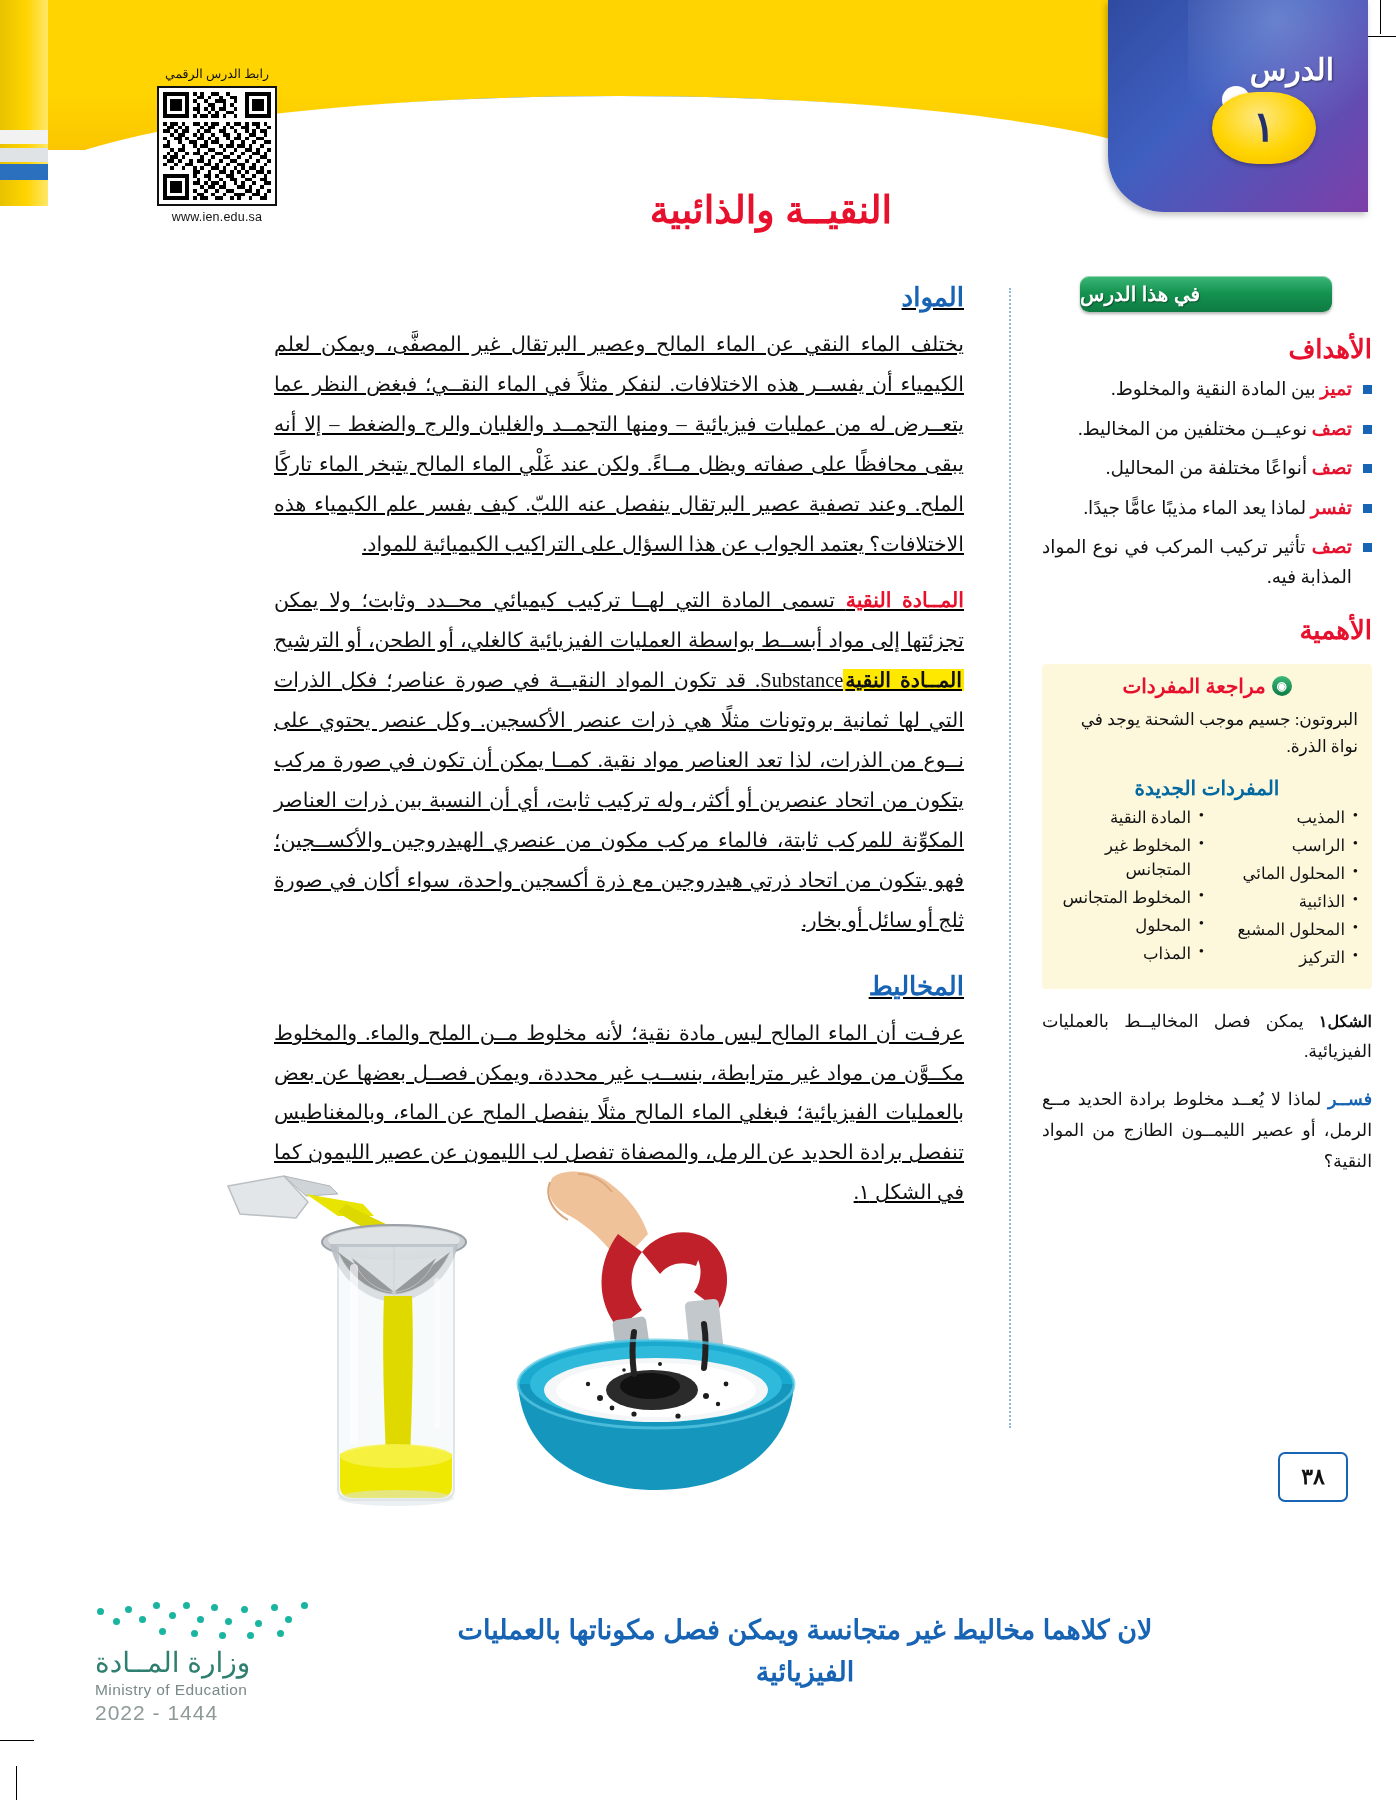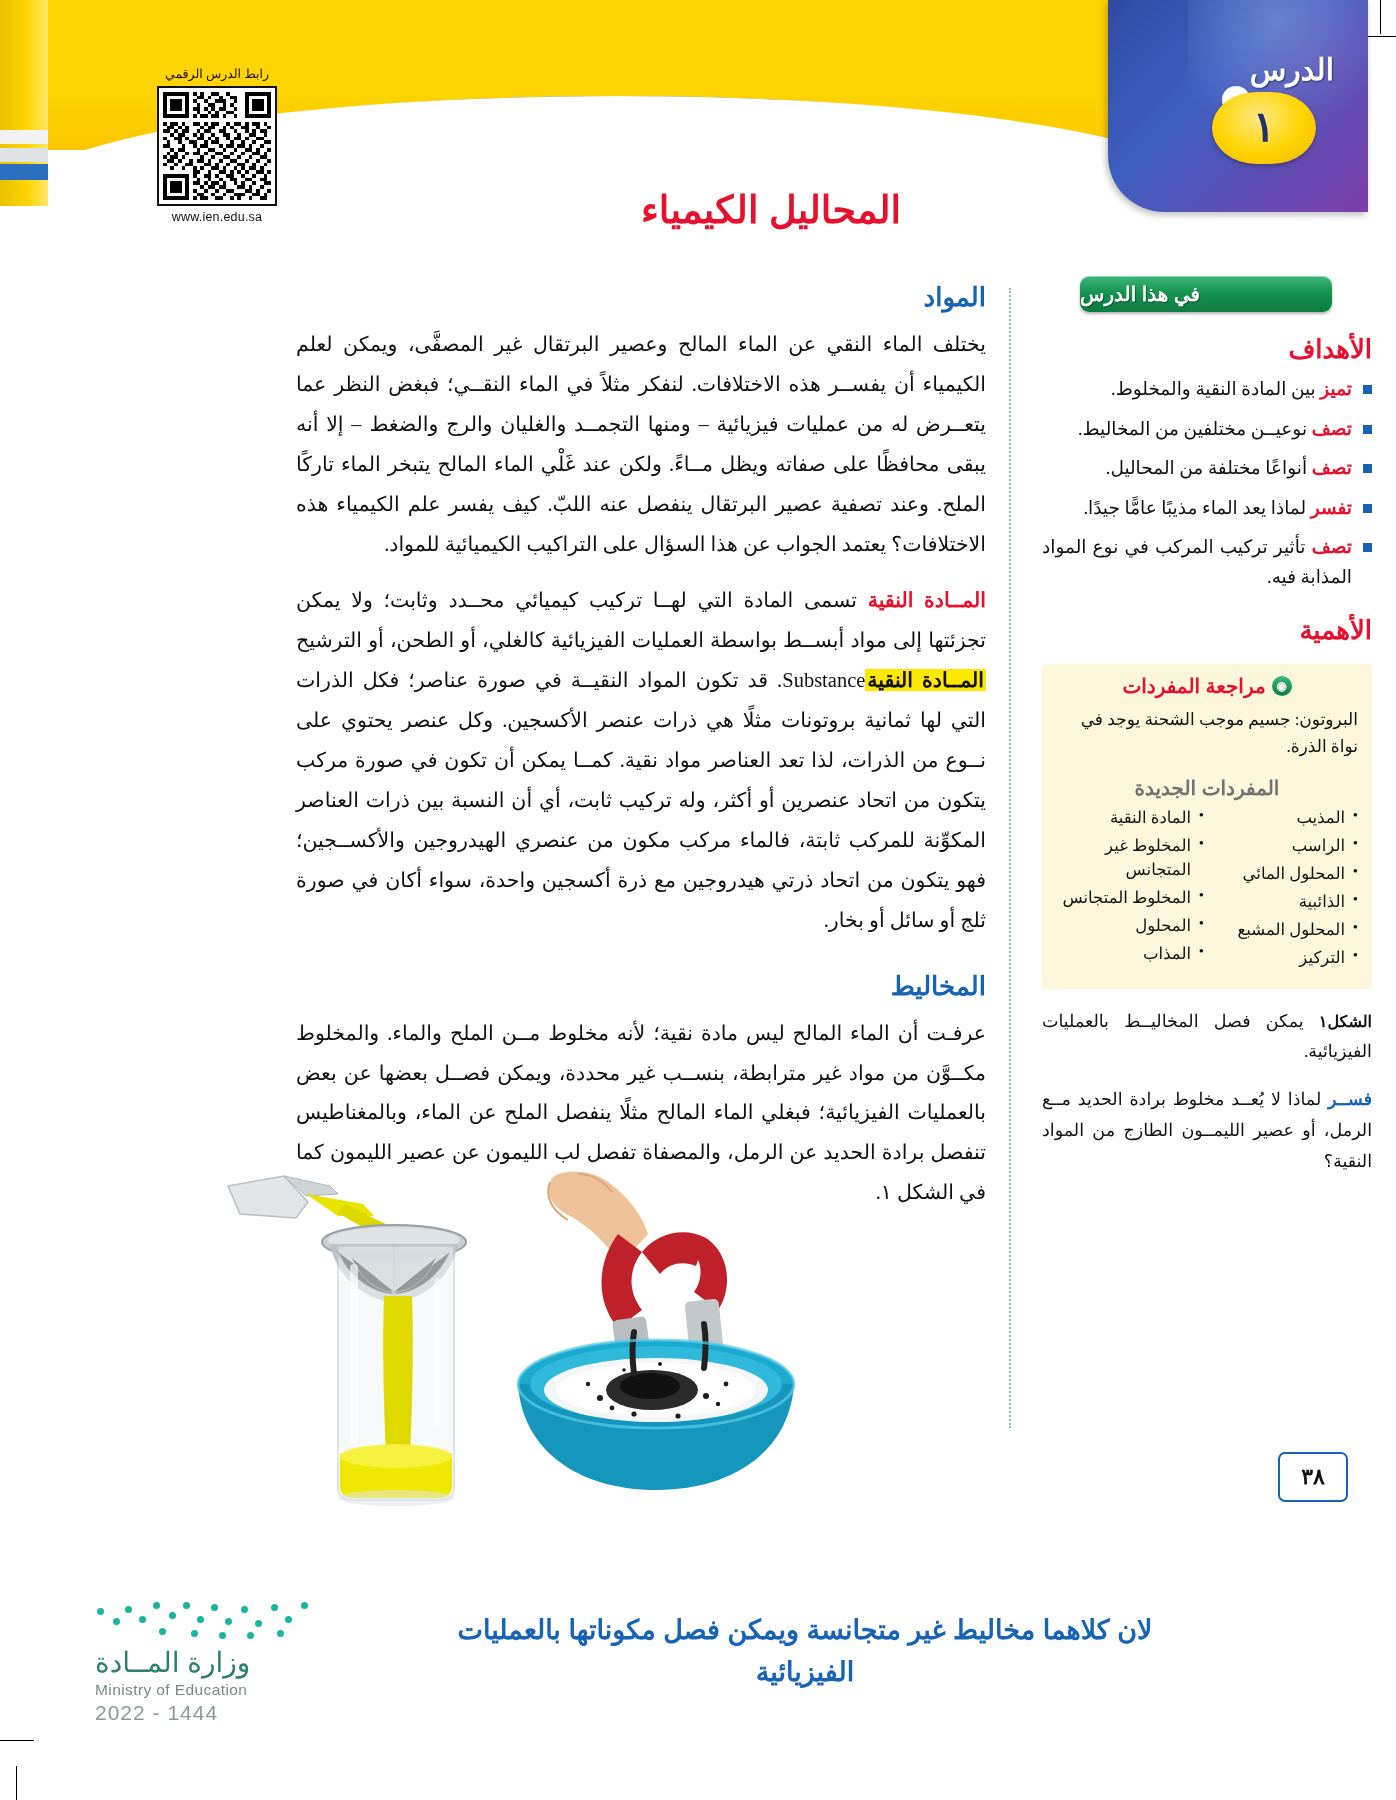--- a/index.html
+++ b/index.html
@@ -107,22 +107,22 @@
   }
 
   
   .col-rule{
     position:absolute;right:385px;top:288px;width:0;height:1140px;
     border-right:2px dotted #8fb8d8;
   }
 
   
   .main-col{
-    position:absolute;right:410px;top:282px;width:690px;
-    direction:rtl;text-align:justify;
+    position:absolute;right:432px;top:282px;width:690px;
+    direction:rtl;text-align:justify;text-decoration:underline;
   }
   .sec-head{
     color:#1763b4;font-family:"Liberation Sans",sans-serif;font-weight:bold;
     font-size:26px;margin:0 0 12px 0;text-align:right;
   }
   .sec-head.mix{margin-top:30px;}
   .body-p{
     font-family:"Liberation Serif","DejaVu Serif",serif;
     font-size:20.5px;line-height:1.95;color:#111;margin:0 0 16px 0;
     text-align:justify;text-justify:inter-word;
@@ -179,21 +179,21 @@
     width:20px;height:20px;border-radius:50%;
     background:linear-gradient(180deg,#3cb878,#0e7b42);
     display:inline-flex;align-items:center;justify-content:center;
     color:#fff;font-size:12px;font-weight:bold;font-family:"Liberation Sans",sans-serif;
   }
   .vocab-def{
     font-family:"Liberation Serif","DejaVu Serif",serif;
     font-size:17px;line-height:1.6;color:#111;text-align:right;margin:0;
   }
   .newvocab-title{
-    color:#737373;font-family:"Liberation Sans",sans-serif;font-weight:bold;
+    color:#0369a1;font-family:"Liberation Sans",sans-serif;font-weight:bold;
     font-size:20px;text-align:center;margin:16px 0 6px 0;
   }
   .vocab-cols{display:flex;gap:6px;}
   .vocab-col{flex:1;list-style:none;margin:0;padding:0;}
   .vocab-col li{
     position:relative;padding-right:13px;margin-bottom:4px;
     font-family:"Liberation Serif","DejaVu Serif",serif;
     font-size:16.5px;line-height:1.45;color:#111;text-align:right;
   }
   .vocab-col li:before{
@@ -516,21 +516,21 @@
             <rect x="18" y="28" width="1" height="1"></rect>
           <rect x="20" y="28" width="1" height="1"></rect>
             <rect x="23" y="28" width="1" height="1"></rect>
           <rect x="26" y="28" width="2" height="1"></rect>
         </g>
       </svg>
     </div>
     <div class="qr-url">www.ien.edu.sa</div>
   </div>
 
-  <div class="main-title">المحاليل الكيمياء</div>
+  <div class="main-title">النقيــة والذائبية</div>
 
   <div class="col-rule"></div>
 
   <div class="main-col">
 
     <h2 class="sec-head">المواد</h2>
 
     <p class="body-p">يختلف الماء النقي عن الماء المالح وعصير البرتقال غير المصفَّى، ويمكن لعلم الكيمياء أن يفســر هذه الاختلافات. لنفكر مثلاً في الماء النقــي؛ فبغض النظر عما يتعــرض له من عمليات فيزيائية – ومنها التجمــد والغليان والرج والضغط – إلا أنه يبقى محافظًا على صفاته ويظل مــاءً. ولكن عند غَلْي الماء المالح يتبخر الماء تاركًا الملح. وعند تصفية عصير البرتقال ينفصل عنه اللبّ. كيف يفسر علم الكيمياء هذه الاختلافات؟ يعتمد الجواب عن هذا السؤال على التراكيب الكيميائية للمواد.</p>
 
     <p class="body-p">

